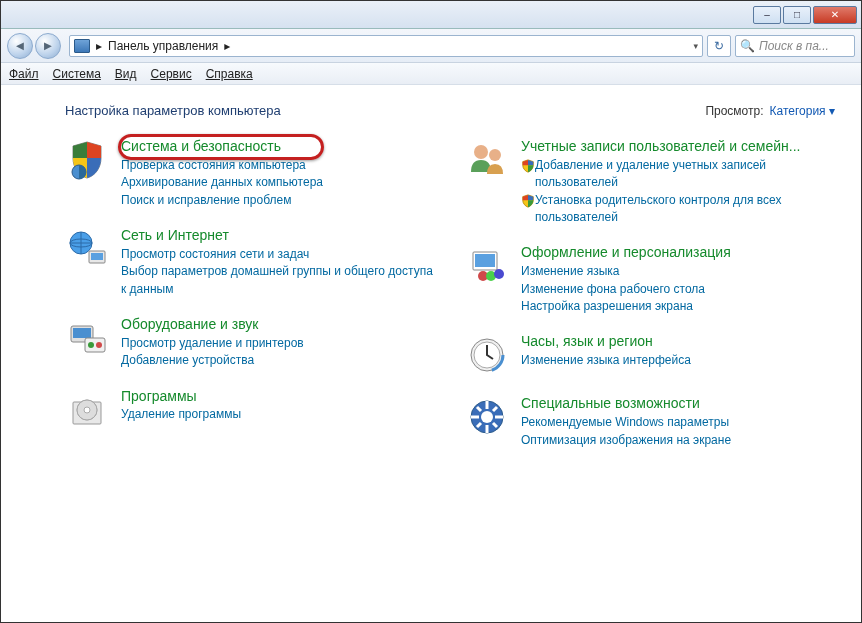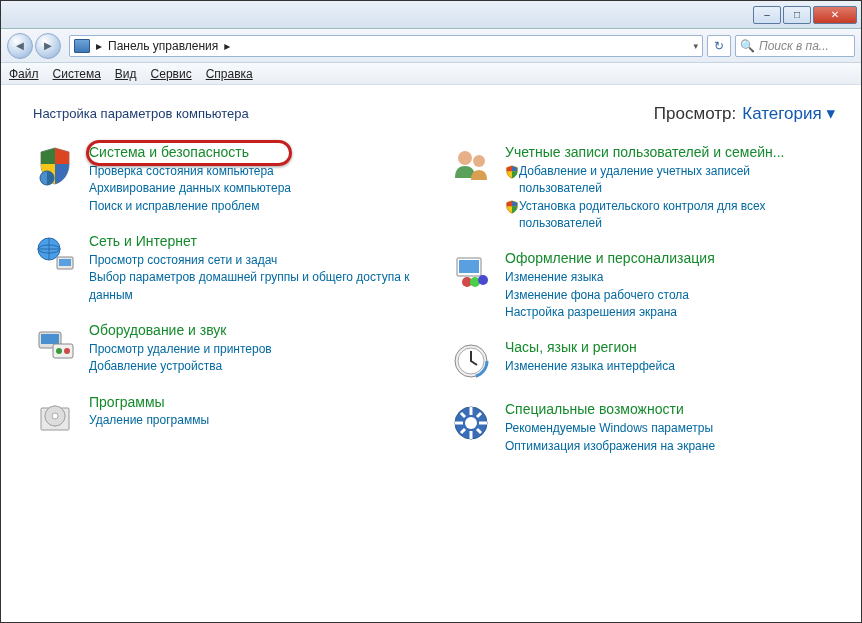--- a/index.html
+++ b/index.html
@@ -13,24 +13,24 @@
 .addrwrap{flex:1;display:flex;align-items:center;gap:4px}
 .addrbar{flex:1;height:22px;background:#fff;border:1px solid #9bb4cf;border-radius:2px;display:flex;align-items:center;padding:0 4px;gap:6px;font-size:12px;color:#222}
 .addrbar .cp-icon{width:16px;height:14px;background:linear-gradient(#6fa3d8,#3d78b8);border:1px solid #2b5a8a;border-radius:1px}
 .caret{color:#555;font-size:9px;margin-left:auto}
 .refresh{width:24px;height:22px;border:1px solid #9bb4cf;background:#fff;border-radius:2px;display:flex;align-items:center;justify-content:center;color:#3a6aa0}
 .searchbox{width:120px;height:22px;border:1px solid #9bb4cf;background:#fff;border-radius:2px;display:flex;align-items:center;padding:0 4px;gap:4px;color:#888;font-style:italic}
 .searchbox .mag{color:#3a6aa0;font-style:normal}
 .menubar{height:22px;background:linear-gradient(#f7fafd,#e9eef5);border-bottom:1px solid #d6dee8;display:flex;align-items:center;padding:0 8px;gap:14px;font-size:12px;color:#222}
 .menubar span{cursor:default}
 .menubar u{}
-.content{padding:18px 26px 10px 32px;height:calc(100% - 84px);overflow:auto}
+.content{padding:18px 26px 10px 64px;height:calc(100% - 84px);overflow:auto}
 .header{display:flex;justify-content:space-between;align-items:center;margin-bottom:20px}
 .header h1{font-size:13px;font-weight:normal;color:#1f3e70}
-.viewby{font-size:17px;color:#333;display:flex;gap:6px;align-items:center}
+.viewby{font-size:12px;color:#333;display:flex;gap:6px;align-items:center}
 .viewby a{color:#1259b3;cursor:default}
 .cols{display:flex;gap:30px}
 .col{flex:1}
 .cat{display:flex;gap:12px;margin-bottom:18px;position:relative}
 .caticon{width:44px;height:44px;flex-shrink:0;display:flex;align-items:center;justify-content:center}
 .cattext{flex:1}
 .cattitle{color:#158a2c;font-size:14px;font-weight:normal;margin-bottom:2px;line-height:1.2}
 .catlink{color:#0369a1;font-size:12px;display:block;line-height:1.45;cursor:default}
 .subwrap{display:flex;align-items:flex-start;gap:0}
 .shield{width:14px;height:14px;flex-shrink:0;margin-top:2px}

